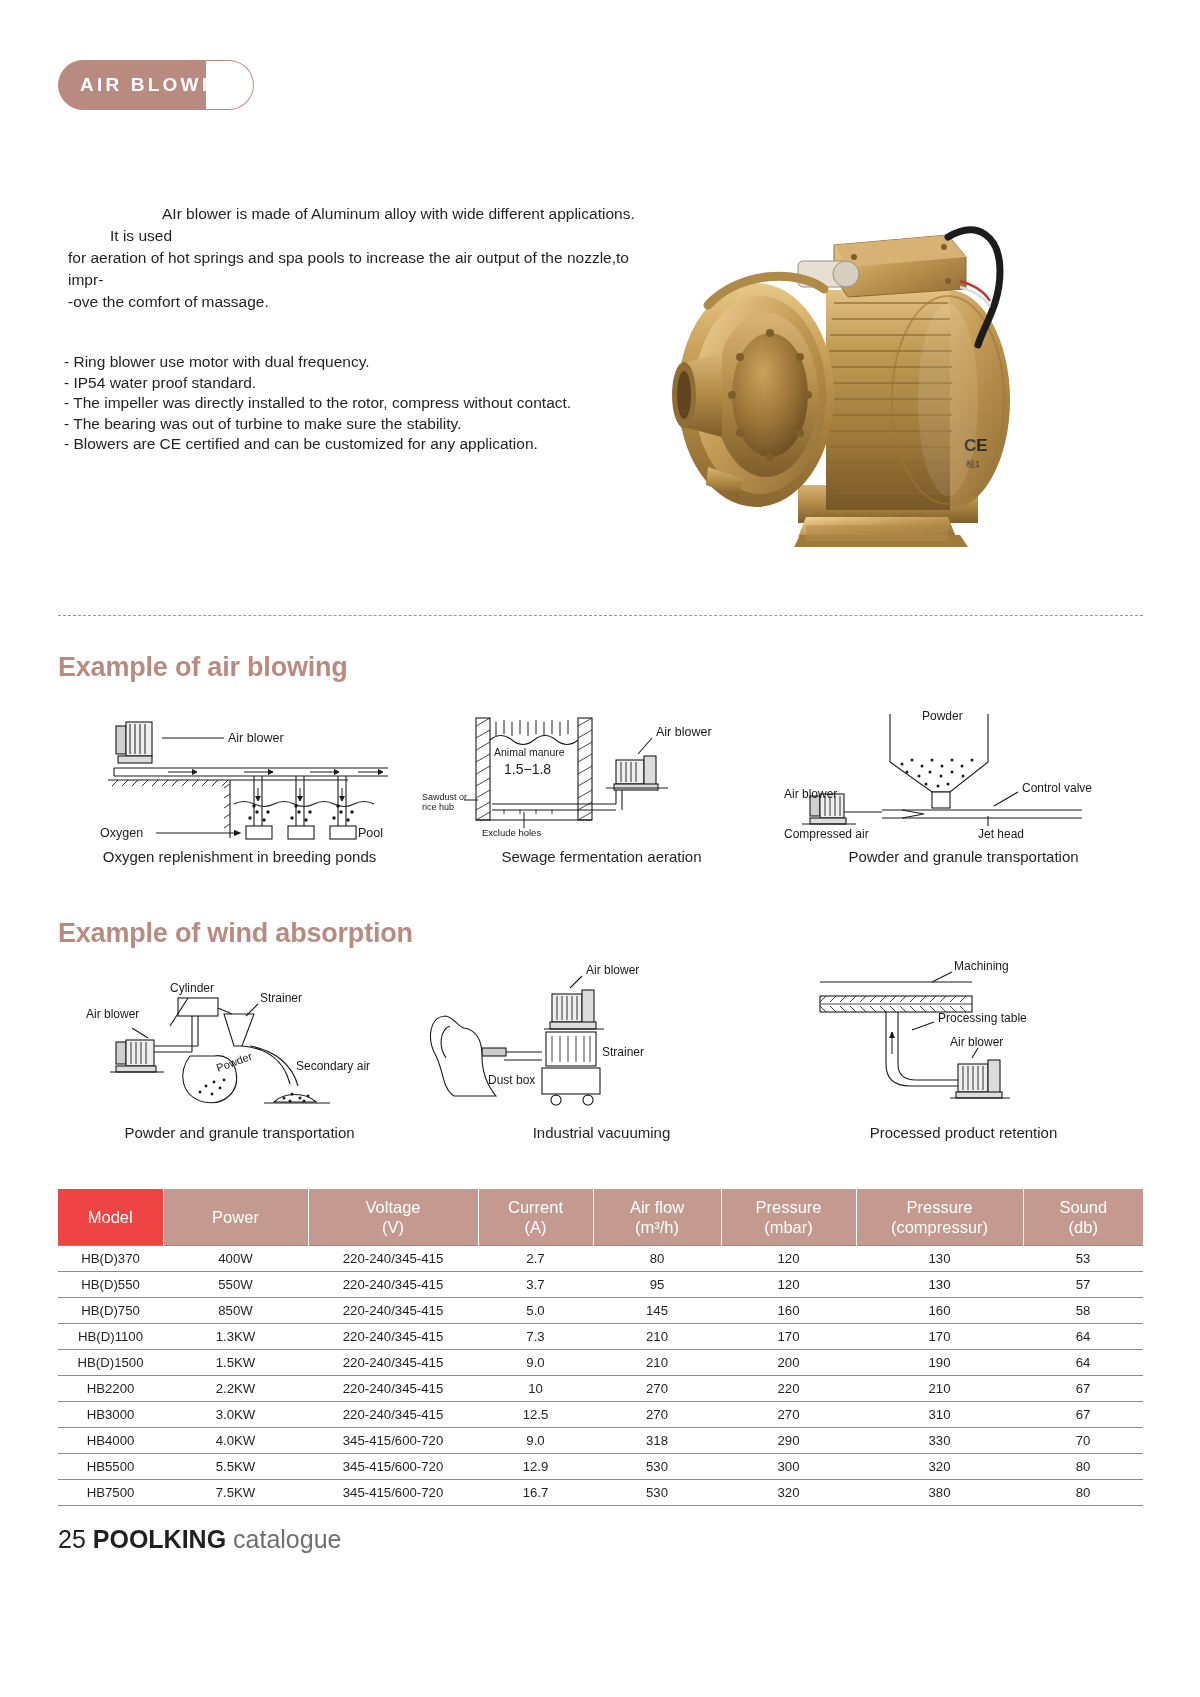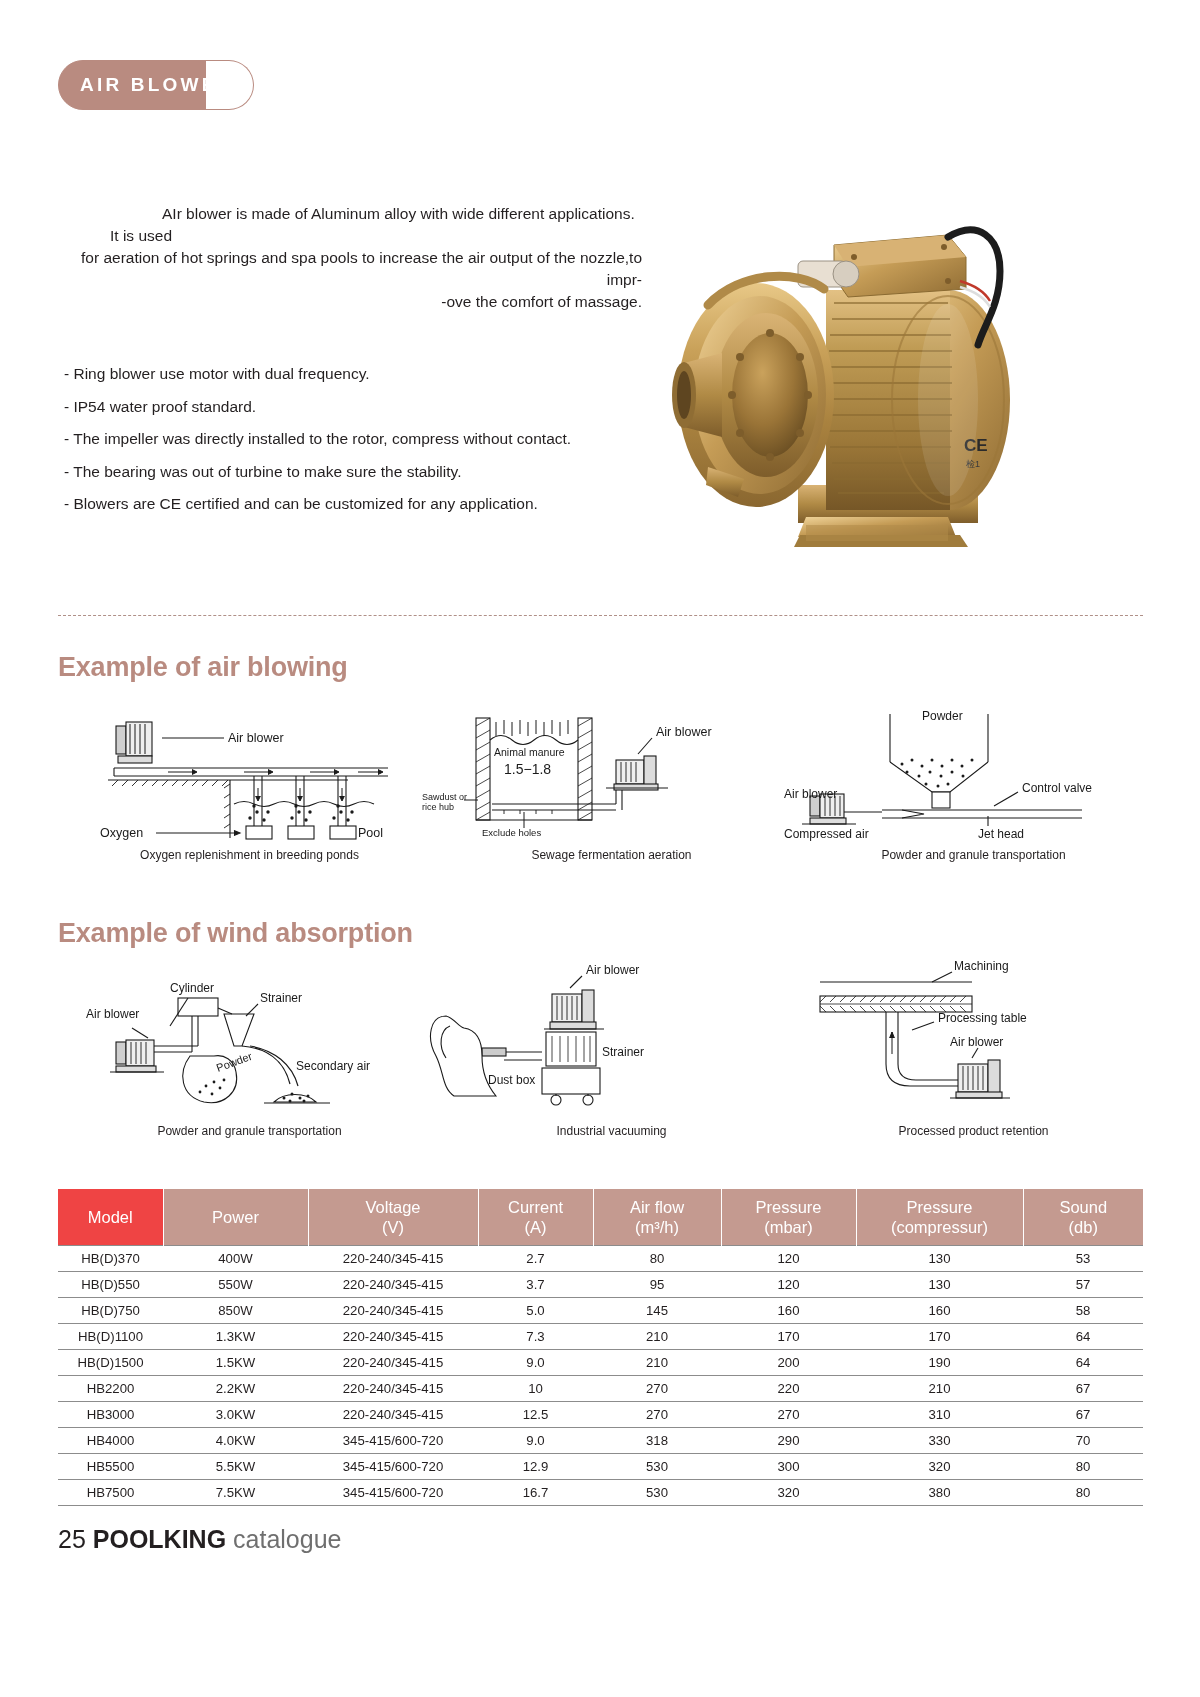--- a/index.html
+++ b/index.html
@@ -60,33 +60,33 @@
   .intro {
     position: absolute;
     left: 62px;
     top: 203px;
     width: 580px;
     font-size: 15.5px;
     line-height: 22px;
     color: #231f20;
   }
   .intro .l1 { text-indent: 52px; margin-left: 48px; }
-  .intro .l2 { margin-left: 15px; text-align: right; }
+  .intro .l2 { margin-left: 6px; }
 
   
   .features {
     position: absolute;
     left: 64px;
     top: 352px;
     width: 560px;
     font-size: 15.5px;
     line-height: 20.6px;
     color: #231f20;
   }
-  .features div { white-space: nowrap; margin-top: 12px; }
+  .features div { white-space: nowrap; }
 
   
   .photo {
     position: absolute;
     left: 648px;
     top: 185px;
     width: 400px;
     height: 395px;
   }
 
@@ -125,25 +125,25 @@
   .dcell.c1 { left: 420px; }
   .dcell.c2 { left: 782px; }
   .dfig {
     position: absolute;
     left: 0; top: 0;
     width: 363px;
     height: 148px;
   }
   .dcap {
     position: absolute;
-    left: 10px;
+    left: 0;
     top: 148px;
     width: 363px;
     text-align: center;
-    font-size: 12px;
+    font-size: 15px;
     color: #231f20;
   }
   .dcap.low { top: 164px; }
 
   
   .table {
     position: absolute;
     left: 58px;
     top: 1189px;
     width: 1085px;

